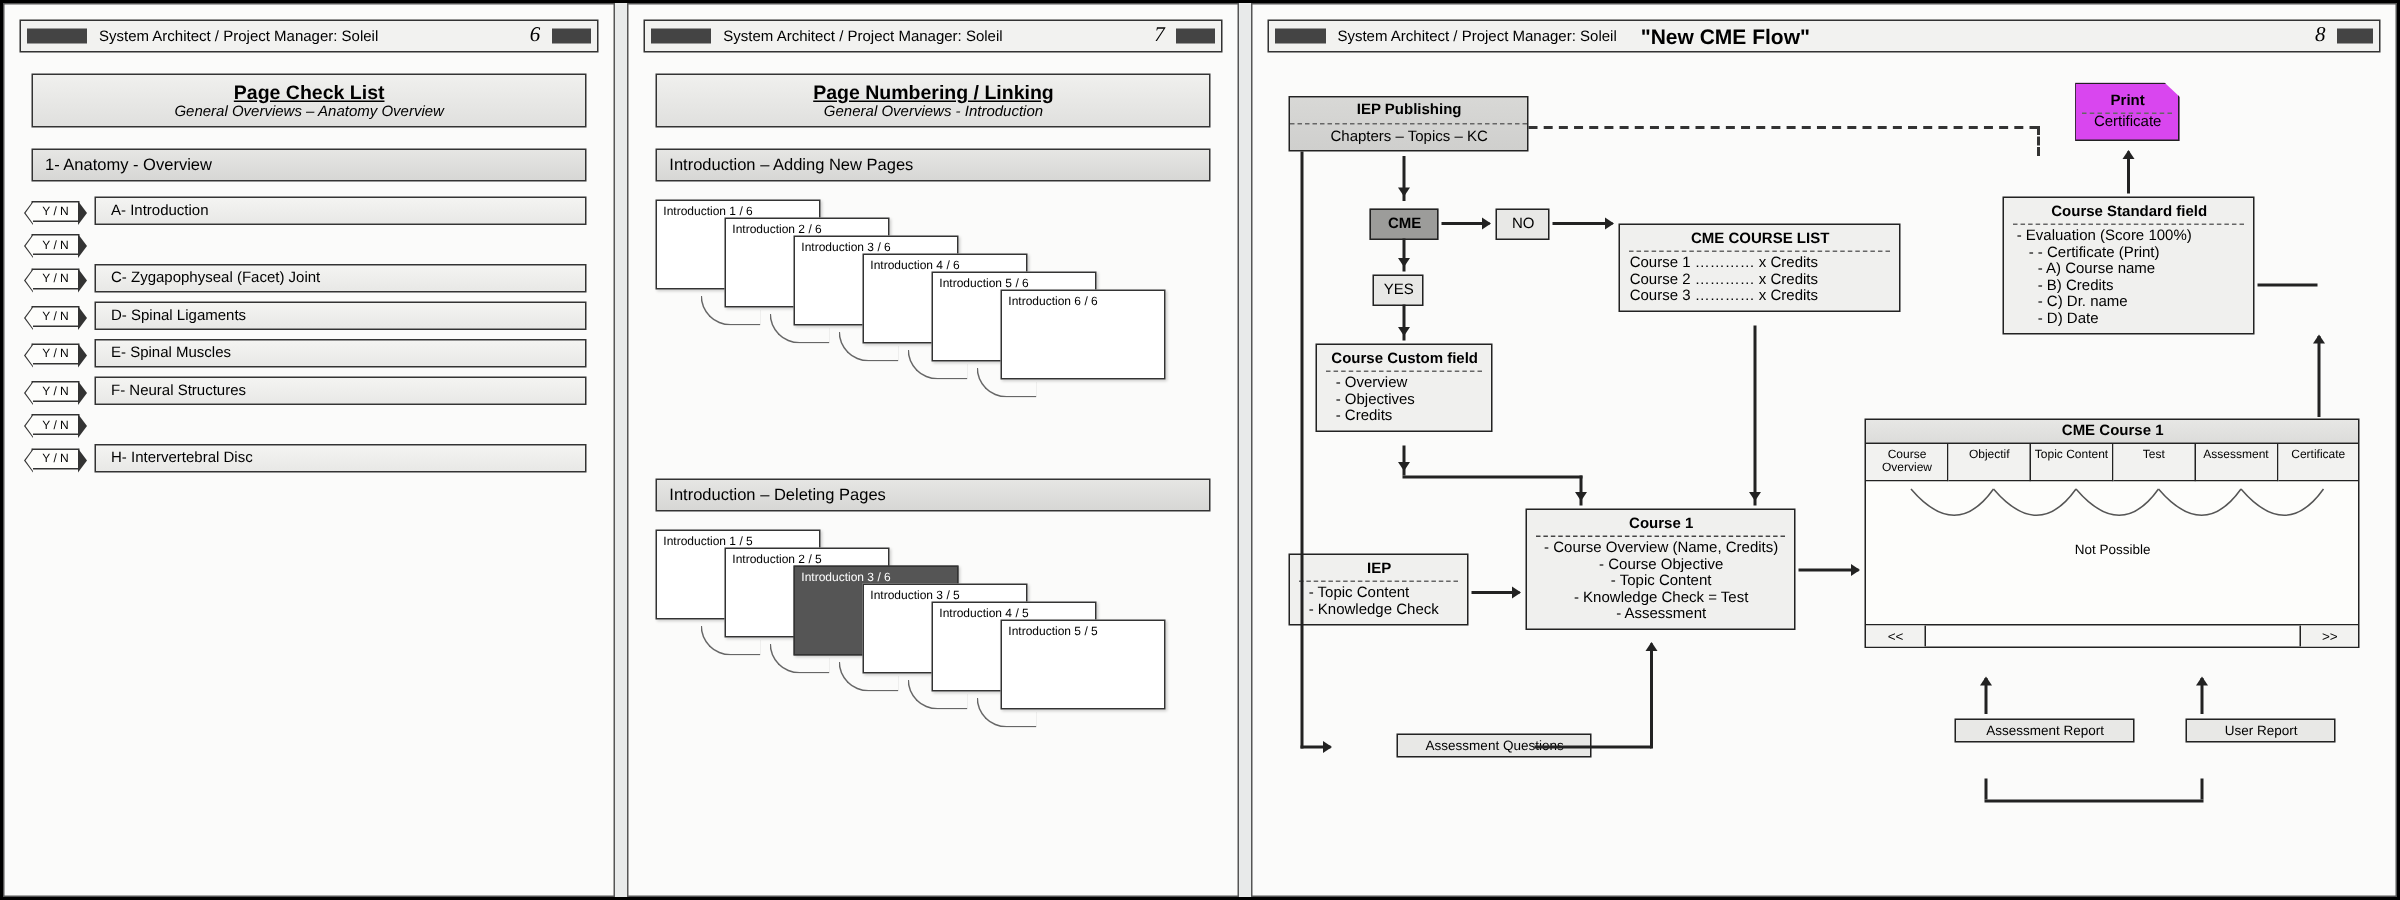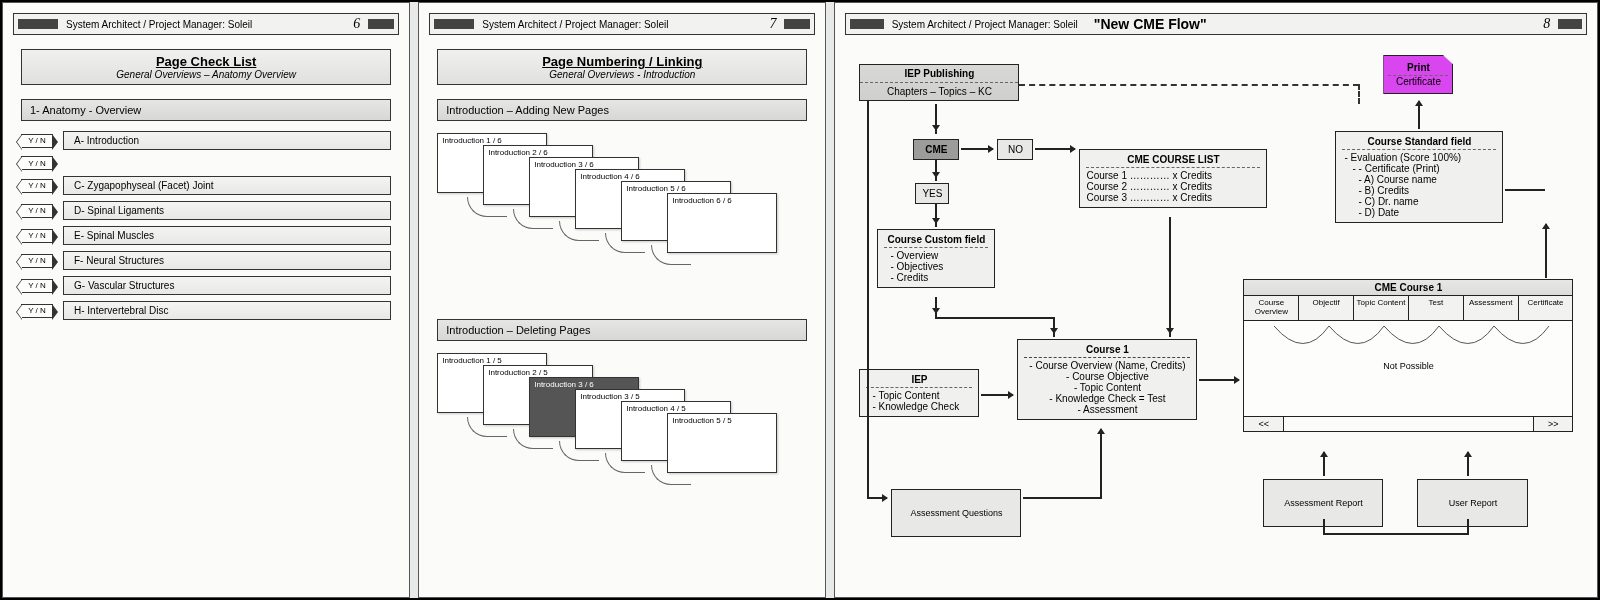--- a/index.html
+++ b/index.html
@@ -55,21 +55,21 @@
 
 
 .flow { position: relative; width:100%; height: calc(100% - 30px);}
 .node { position:absolute; border:1px solid #222; background:#e8e8e6; text-align:center; font-size:10px; padding:4px 6px; }
 .node.header { background:linear-gradient(#d8d8d6,#cfcfcd); padding:0; overflow:hidden;}
 .node.header .row { padding:3px 6px; border-bottom:1px dashed #666; font-size:10px; font-weight:bold;}
 .node.header .row:last-child{ border-bottom:none; font-weight:normal;}
 .node.dark { background:#9c9c9a;}
 .node.card { background:#f0f0ee; text-align:left;}
 .node.card .card-title{ text-align:center; font-weight:bold; border-bottom:1px dashed #666; padding-bottom:2px; margin-bottom:2px; font-size:10px;}
-.node.small { font-size:9px; padding:18px 5px;}
+.node.small { font-size:9px; padding:2px 5px;margin-left:40px;}
 .cert { clip-path: polygon(0 0, 85% 0, 100% 25%, 100% 100%, 0 100%); background:#d946ef;}
 
 
 .tabbed { position:absolute; border:1px solid #222;}
 .tabbed .tab-title { background:linear-gradient(#e7e7e5,#dcdcda); border-bottom:1px solid #222; text-align:center; font-size:10px; font-weight:bold; padding:2px;}
 .tabbed .tab-row { display:flex; }
 .tabbed .tab { flex:1; border-right:1px solid #222; border-bottom:1px solid #222; text-align:center; font-size:8px; padding:3px 0; line-height:1.1; background:#f2f2f0;}
 .tabbed .tab:last-child{ border-right:none;}
 .tabbed .tb-body { height:95px; position:relative; background:#fdfdfb;}
 .tabbed .np { position:absolute; top:40px; left:50%; transform:translateX(-50%); font-size:9px;}
@@ -158,21 +158,20 @@
             <span class="dinner">Y / N</span>
           </div>
           <div class="chk-label">F- Neural Structures</div>
         </div>
       <div class="chk-row">
           <div class="diamond">
             <span class="dmask-l"></span>
             <span class="dmask-r"></span>
             <span class="dinner">Y / N</span>
           </div>
-          <div class="chk-label">G- Vascular Structures</div>
         </div>
       <div class="chk-row">
           <div class="diamond">
             <span class="dmask-l"></span>
             <span class="dmask-r"></span>
             <span class="dinner">Y / N</span>
           </div>
           <div class="chk-label">H- Intervertebral Disc</div>
         </div>
     </div>
@@ -349,21 +348,21 @@
 
       <div class="node small" style="left:46px; top:440px; width:130px;">Assessment Questions</div>
 
       <div class="line" style="left:22px; top:52px; width:2px; height:398px;"></div>
       <div class="arr" style="left:22px; top:448px; width:20px;"></div>
       <div class="arr v up" style="left:255px; top:380px; height:20px;"></div>
       <div class="line" style="left:178px; top:448px; width:78px; height:2px;"></div>
       <div class="line" style="left:255px; top:398px; width:2px; height:52px;"></div>
 
       <div class="node small" style="left:418px; top:430px; width:120px;">Assessment Report</div>
-      <div class="node small" style="left:572px; top:430px; width:111px;">User Report</div>
+      <div class="node small" style="left:572px; top:430px; width:100px;">User Report</div>
 
       <div class="arr v up" style="left:478px; top:403px; height:24px;"></div>
       <div class="arr v up" style="left:622px; top:403px; height:24px;"></div>
 
       <div class="line" style="left:478px; top:470px; width:2px; height:14px;"></div>
       <div class="line" style="left:622px; top:470px; width:2px; height:14px;"></div>
       <div class="line" style="left:478px; top:484px; width:146px; height:2px;"></div>
 
     </div>
   </div>

